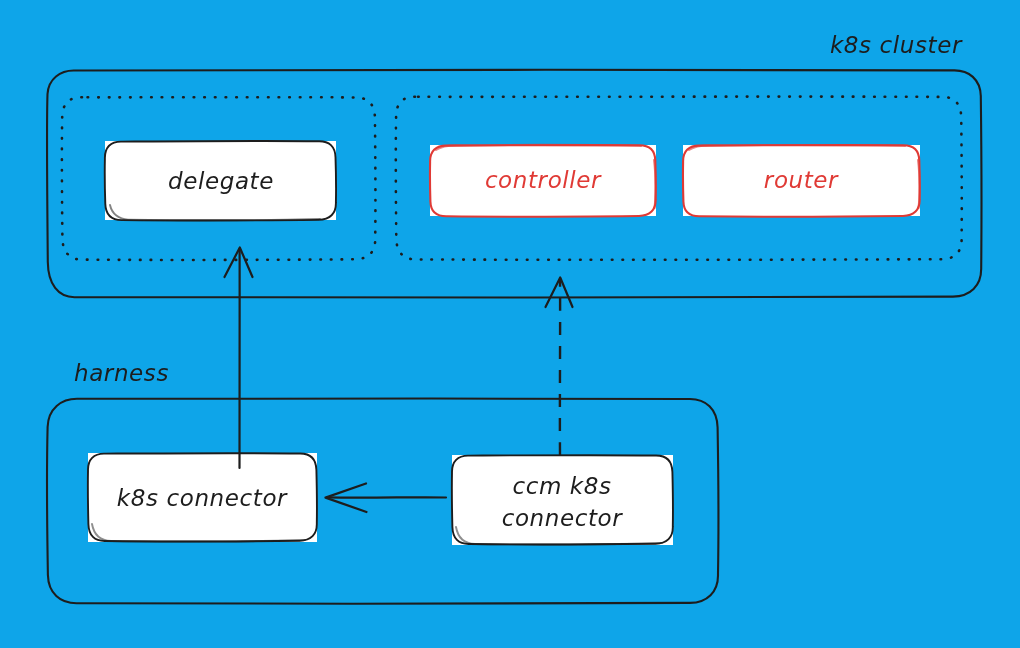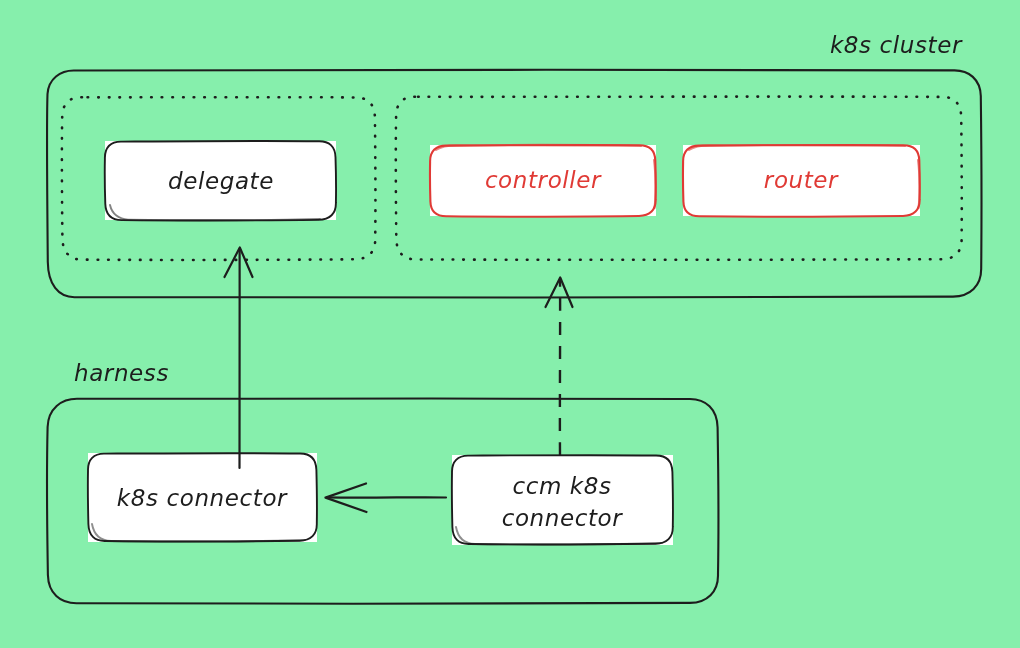--- a/index.html
+++ b/index.html
@@ -10,21 +10,21 @@
   body {
     width: 1020px;
     height: 648px;
     overflow: hidden;
     font-family: "DejaVu Sans", sans-serif;
   }
   #diagram-root {
     position: relative;
     width: 1020px;
     height: 648px;
-    background: #86efac;
+    background: #0ea5e9;
   }
   svg#diagram-svg {
     position: absolute;
     top: 0;
     left: 0;
     width: 1020px;
     height: 648px;
   }
   .node-label {
     font-family: "DejaVu Sans", sans-serif;

